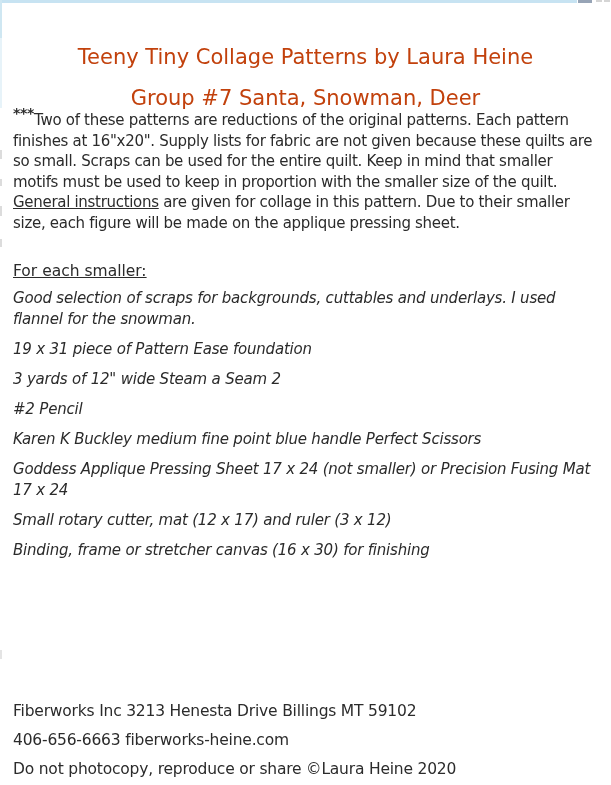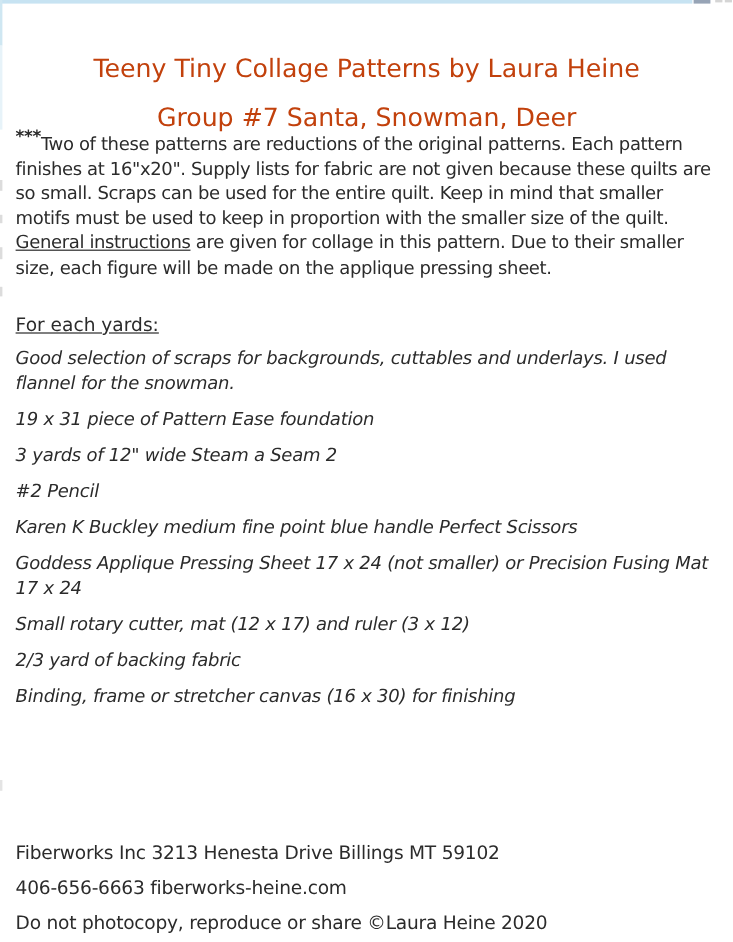--- a/index.html
+++ b/index.html
@@ -80,31 +80,30 @@
   <div class="dash d4"></div>
   <div class="dash d5"></div>
 
   <div class="titles">
     <div>Teeny Tiny Collage Patterns by Laura Heine</div>
     <div>Group #7 Santa, Snowman, Deer</div>
   </div>
 
   <p class="intro"><sup>***</sup><span>Two of these patterns are reductions of the original patterns. Each pattern finishes at 16"x20". Supply lists for fabric are not given because these quilts are so small. Scraps can be used for the entire quilt. Keep in mind that smaller motifs must be used to keep in proportion with the smaller size of the quilt. </span><span class="u">General instructions</span><span> are given for collage in this pattern. Due to their smaller size, each figure will be made on the applique pressing sheet.</span></p>
 
-  <p class="section-heading">For each yards:</p>
+  <p class="section-heading">For each smaller:</p>
 
   <div class="supplies">
     <p class="item">Good selection of scraps for backgrounds, cuttables and underlays. I used flannel for the snowman.</p>
     <p class="item">19 x 31 piece of Pattern Ease foundation</p>
     <p class="item">3 yards of 12" wide Steam a Seam 2</p>
     <p class="item">#2 Pencil</p>
     <p class="item">Karen K Buckley medium fine point blue handle Perfect Scissors</p>
     <p class="item">Goddess Applique Pressing Sheet 17 x 24 (not smaller) or Precision Fusing Mat 17 x 24</p>
     <p class="item">Small rotary cutter, mat (12 x 17) and ruler (3 x 12)</p>
-    <p class="item">2/3 yard of backing fabric</p>
     <p class="item">Binding, frame or stretcher canvas (16 x 30) for finishing</p>
   </div>
 
   <div class="footer">
     <p>Fiberworks Inc 3213 Henesta Drive Billings MT 59102</p>
     <p>406-656-6663 fiberworks-heine.com</p>
     <p>Do not photocopy, reproduce or share ©Laura Heine 2020</p>
   </div>
 
 </div>

